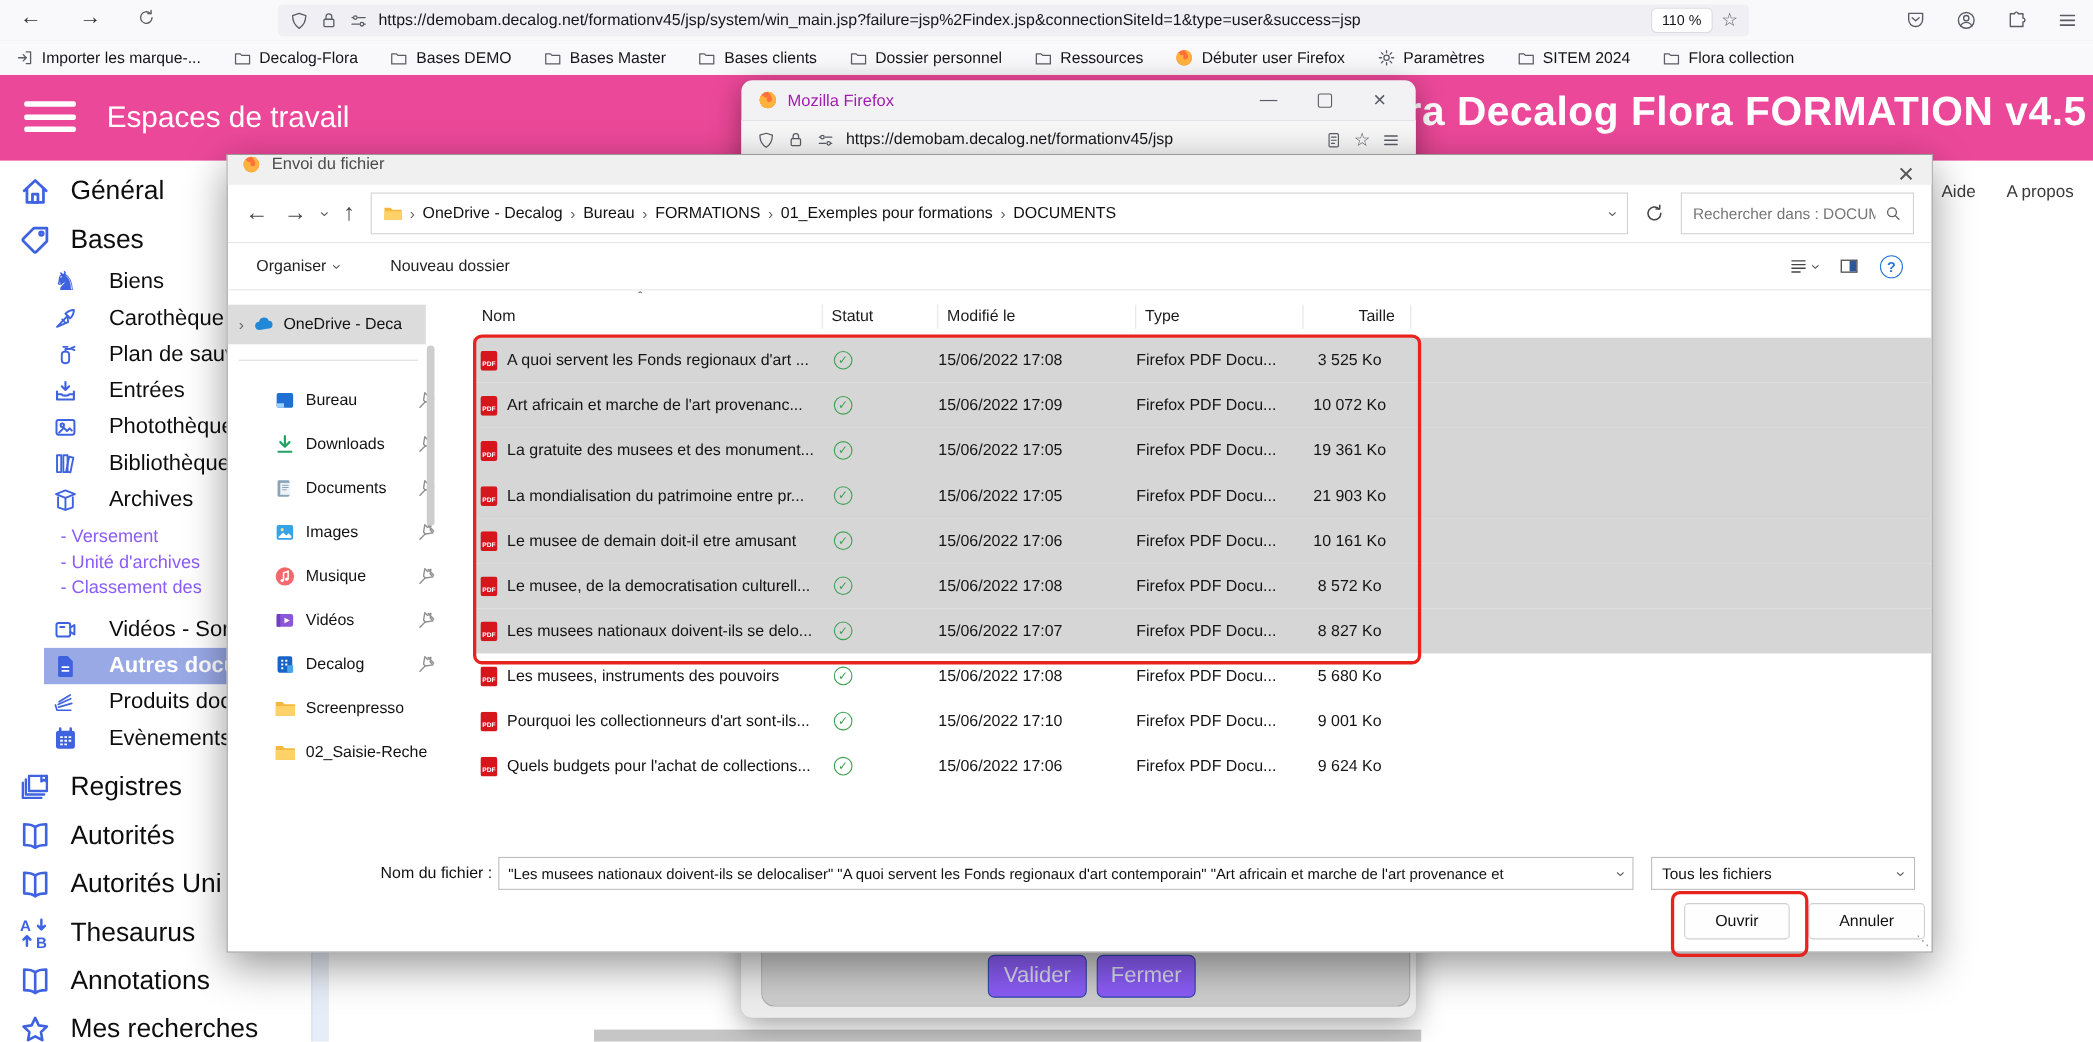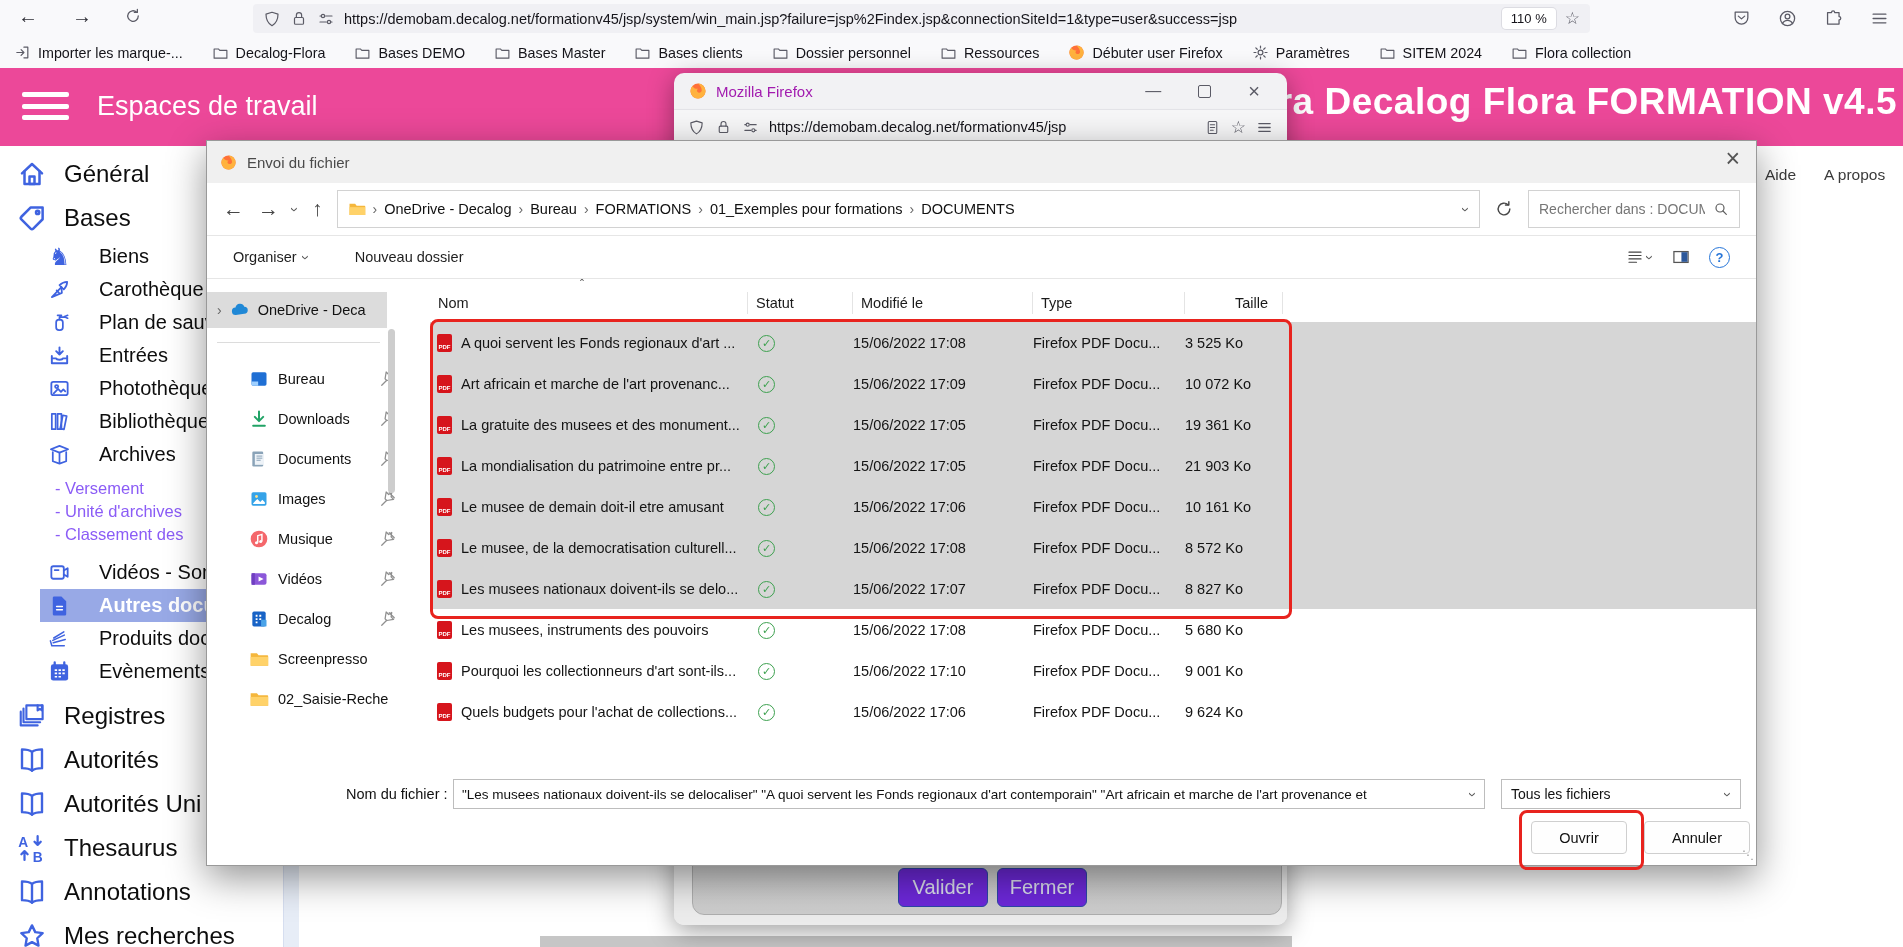--- a/index.html
+++ b/index.html
@@ -52,28 +52,28 @@
 #pctrl{margin-left:auto;display:flex;align-items:center;gap:37px;padding-right:12px;color:#5b5b66}
 .pmin{font-size:16px}
 .pmax{width:11px;height:11px;border:1.4px solid #5b5b66;border-radius:2px}
 .pclose{font-size:20px}
 #popup-url{height:34px;background:#f7f7f8;border-top:1px solid #e4e4e8;display:flex;align-items:center;gap:10px;padding:0 14px}
 #popup-url .u{flex:1;font-size:14.5px;color:#15141a;white-space:nowrap;overflow:hidden}
 #popup-url .ic{width:17px;height:17px}
 #popup-body{position:absolute;left:0;top:71px;right:0;bottom:0;background:#ececec;border-radius:0 0 10px 10px;overflow:hidden}
 #ppanel{position:absolute;left:18px;right:5px;top:40px;bottom:10px;background:linear-gradient(#e0e0e0,#cdcdcd);
         border:1px solid #aeaeae;border-radius:4px 4px 12px 12px}
-.pbtn{position:absolute;top:795px;width:88px;height:37px;background:#6d28d9;border:1px solid #2c46a8;border-radius:6px;
+.pbtn{position:absolute;top:795px;width:88px;height:37px;background:#8b5cf6;border:1px solid #2c46a8;border-radius:6px;
       color:#dde1ee;font-size:20px;display:flex;align-items:center;justify-content:center}
 #btn-valider{left:224px}#btn-fermer{left:323px}
 
 
 #dlg{position:absolute;left:206px;top:140px;width:1551px;height:726px;background:#fff;border:1px solid #999;
      box-shadow:0 12px 36px rgba(0,0,0,.42);z-index:10;box-sizing:border-box}
-#dlg-title{height:42px;background:#f0f0f0;display:flex;align-items:center;gap:10px;padding:0 13px;font-size:15px;color:#4a4a4a}
+#dlg-title{height:27px;background:#f0f0f0;display:flex;align-items:flex-start;gap:10px;padding:0 13px;font-size:15px;color:#4a4a4a}
 #dlg-title .ic{width:17px;height:17px}
 #dlg-close{position:absolute;right:16px;top:3px;font-size:25px;color:#555;font-weight:300}
 #dlg-nav{height:52px;display:flex;align-items:center;padding:0 16px;gap:14px}
 .nava{font-size:21px;color:#464646}
 .chevd{display:inline-block;transform:rotate(90deg);font-size:15px;color:#555;line-height:1}
 #crumbs{flex:1;height:38px;border:1px solid #d2d2d2;display:flex;align-items:center;gap:7px;padding:0 10px;
         font-size:14.5px;overflow:hidden;box-sizing:border-box}
 #crumbs .sep{color:#666;font-size:14px}
 #crumbs .seg{white-space:nowrap}
 #crumbs .dd{margin-left:auto}
@@ -101,21 +101,21 @@
 .hc{border-right:1px solid #e4e4e4;height:22px;display:flex;align-items:center;padding-left:8px;box-sizing:border-box}
 .w-name{width:318px}.w-st{width:105px}.w-mod{width:180px}.w-type{width:152px}
 .w-size{width:98px;justify-content:flex-end;padding-right:14px}
 #sortcaret{position:absolute;left:150px;top:-11px;font-size:12px;color:#555}
 #frows{position:relative;margin-top:5px}
 .frow{display:flex;align-items:center;height:41px;font-size:14.5px;color:#141414}
 .frow.sel{background:#d6d6d6}
 .cell-name{width:318px;display:flex;align-items:center;gap:9px;padding-left:7px;overflow:hidden;white-space:nowrap;box-sizing:border-box}
 .cell-st{width:105px;padding-left:10px;box-sizing:border-box}
 .cell-mod{width:180px}.cell-type{width:152px}
-.cell-size{width:98px;text-align:left;padding-right:14px;box-sizing:border-box}
+.cell-size{width:98px;text-align:center;padding-right:14px;box-sizing:border-box}
 #selbox{position:absolute;left:0;top:-3px;width:856px;height:294px;border:3px solid #e8231e;border-radius:8px;pointer-events:none}
 .pdfic{width:15px;height:18px;background:#d6151c;border-radius:2px;color:#fff;font-size:6px;font-weight:bold;
        display:inline-flex;align-items:flex-end;justify-content:center;padding-bottom:2px;box-sizing:border-box;flex:none}
 .chk{width:17px;height:17px;border:1.6px solid #3da14f;border-radius:50%;color:#3da14f;font-size:11px;
      display:inline-flex;align-items:center;justify-content:center;box-sizing:border-box}
 #fnrow{position:absolute;left:0;top:638px;width:100%;display:flex;align-items:center}
 #fnlabel{margin-left:139px;width:107px;font-size:14.5px;white-space:nowrap}
 .fncombo{width:1032px;height:30px;border:1px solid #bdbdbd;display:flex;align-items:center;padding:0 8px;
          font-size:13.5px;box-sizing:border-box;gap:6px}
 .fncombo .v{flex:1;white-space:nowrap;overflow:hidden}

